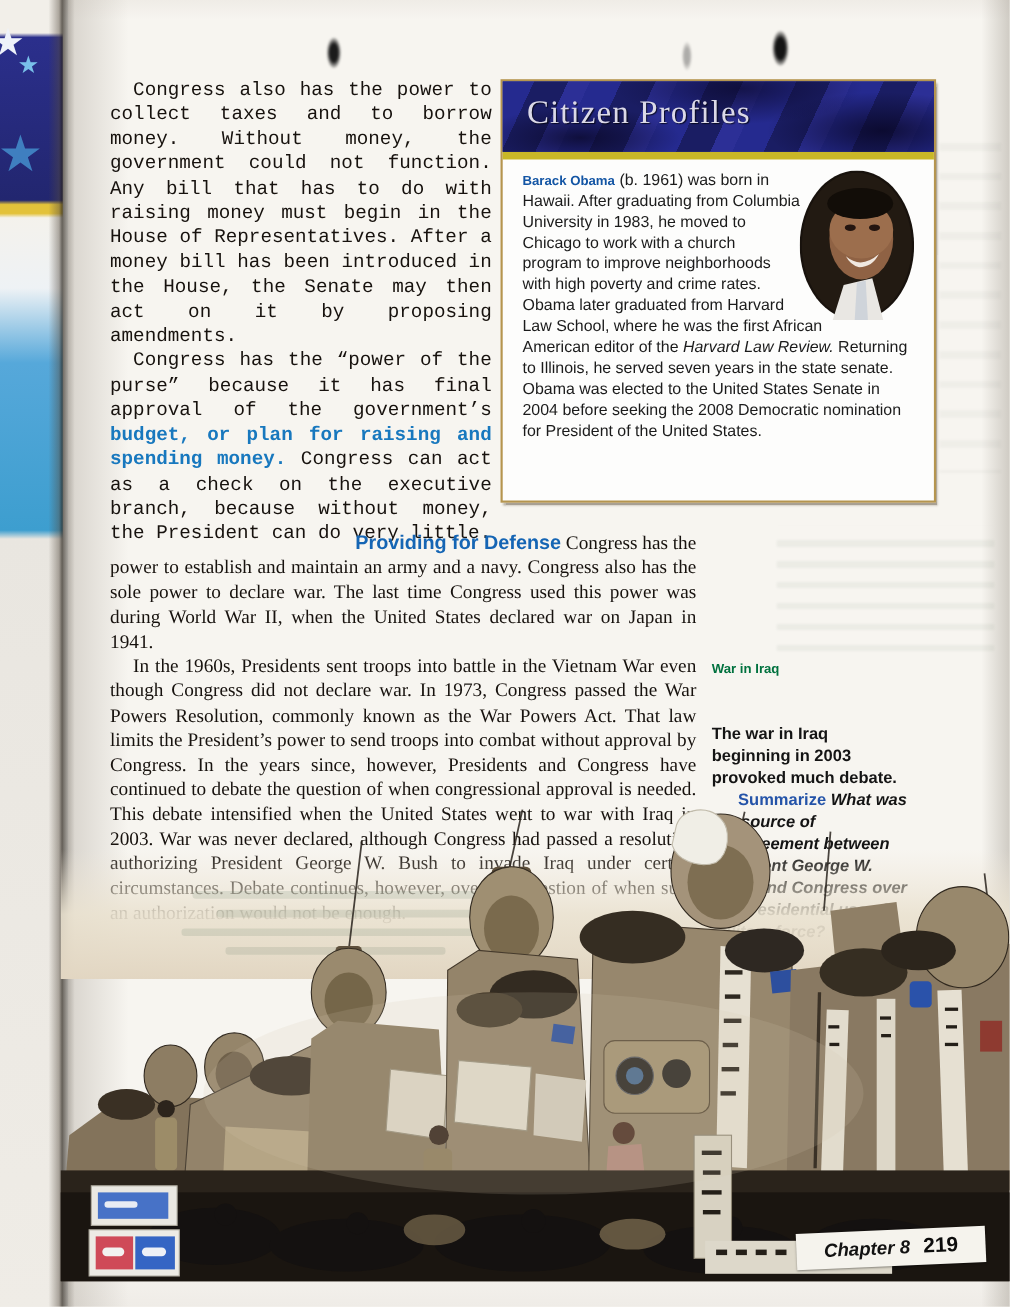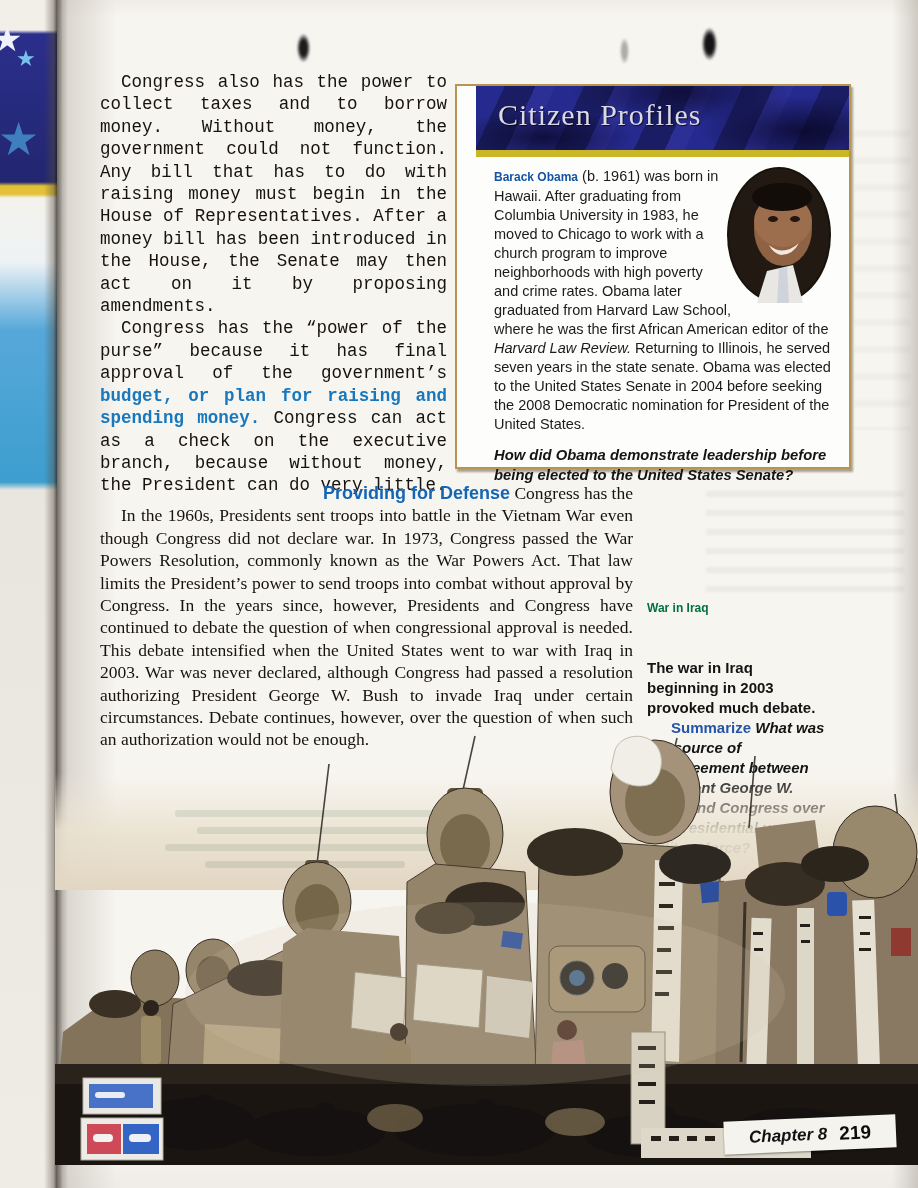--- a/index.html
+++ b/index.html
@@ -51,23 +51,23 @@
 
   .defense{position:absolute;left:100px;top:482px;width:533px;
      font-size:17.5px;line-height:22.4px;text-align:justify;}
   .defense .lead{text-align:right;}
   .h-blue{font-family:"Liberation Sans",sans-serif;font-weight:bold;
      color:#1565b4;font-size:18px;}
   .defense p{margin:0;}
   .defense p.p2{text-indent:21px;margin-top:0;}
 
   
-  .cp-box{position:absolute;left:455px;top:84px;width:396px;height:385px;
+  .cp-box{position:absolute;left:455px;top:72px;width:396px;height:385px;
      background:#fdfdfc;border:2px solid #b5954f;box-sizing:border-box;
-     box-shadow:2px 3px 2px rgba(70,58,34,.45);padding-left:19px;}
+     box-shadow:2px 3px 2px rgba(70,58,34,.45);}
   .cp-header{height:64px;position:relative;overflow:hidden;
      background:
        radial-gradient(ellipse 130px 40px at 18% 80%,rgba(10,8,40,.8),rgba(10,8,40,0) 70%),
        radial-gradient(ellipse 160px 46px at 55% 10%,rgba(12,10,48,.75),rgba(12,10,48,0) 70%),
        radial-gradient(ellipse 150px 50px at 88% 70%,rgba(8,6,36,.8),rgba(8,6,36,0) 70%),
        repeating-linear-gradient(115deg,#252a8f 0 26px,#1a1d63 26px 54px,#2c2f96 54px 72px),
        #21256f;}
   .cp-title{position:absolute;left:22px;top:12px;font-family:"Liberation Serif",serif;
      font-size:30px;letter-spacing:1px;color:#dbd9e8;
      text-shadow:1px 1px 1px rgba(0,0,0,.7);}
@@ -143,29 +143,29 @@
         <ellipse cx="46" cy="52" rx="5" ry="3" fill="#241510"></ellipse>
         <ellipse cx="68" cy="52" rx="5" ry="3" fill="#241510"></ellipse>
         <path d="M42 78 Q56 90 72 76 Q66 88 54 88 Q46 86 42 78Z" fill="#f0e8e0"></path>
         <path d="M40 104 L66 98 L76 136 L30 136 Z" fill="#e9e7e3"></path>
         <path d="M52 102 L60 100 L62 136 L50 136 Z" fill="#cfd4da"></path>
       </svg>
     </div>
     <span class="cp-name">Barack Obama</span><span> (b. 1961) was born in Hawaii. After graduating from Columbia University in 1983, he moved to Chicago to work with a church program to improve neighborhoods with high poverty and crime rates. Obama later graduated from Harvard Law School, where he was the first African American editor of the </span><i>Harvard Law Review.</i><span> Returning to Illinois, he served seven years in the state senate. Obama was elected to the United States Senate in 2004 before seeking the 2008 Democratic nomination for President of the United States.</span>
   </div>
   <div class="cp-citizenship">
-    <div class="cp-question">How did Obama demonstrate leadership before being elected to the United States Senate?</div>
   </div>
 </div>
 
 <div class="defense serif">
   <div class="lead">
     <span class="h-blue">Providing for Defense</span>
     <span>Congress has the</span>
   </div>
+  <p>power to establish and maintain an army and a navy. Congress also has the sole power to declare war. The last time Congress used this power was during World War II, when the United States declared war on Japan in 1941.</p>
   <p class="p2">In the 1960s, Presidents sent troops into battle in the Vietnam War even though Congress did not declare war. In 1973, Congress passed the War Powers Resolution, commonly known as the War Powers Act. That law limits the President’s power to send troops into combat without approval by Congress. In the years since, however, Presidents and Congress have continued to debate the question of when congressional approval is needed. This debate intensified when the United States went to war with Iraq in 2003. War was never declared, although Congress had passed a resolution authorizing President George W. Bush to invade Iraq under certain circumstances. Debate continues, however, over the question of when such an authorization would not be enough.</p>
 </div>
 
 <div class="sidebar">
   <div class="sb-head">War in Iraq</div>
   <div class="sb-caption">The war in Iraq beginning in 2003 provoked much debate.</div>
   <div><span class="sb-summarize">Summarize</span> <span class="sb-q">What was the source of disagreement between President George W. Bush and Congress over the presidential use of military force?</span></div>
 </div>
 
 <div class="photo-wrap">

